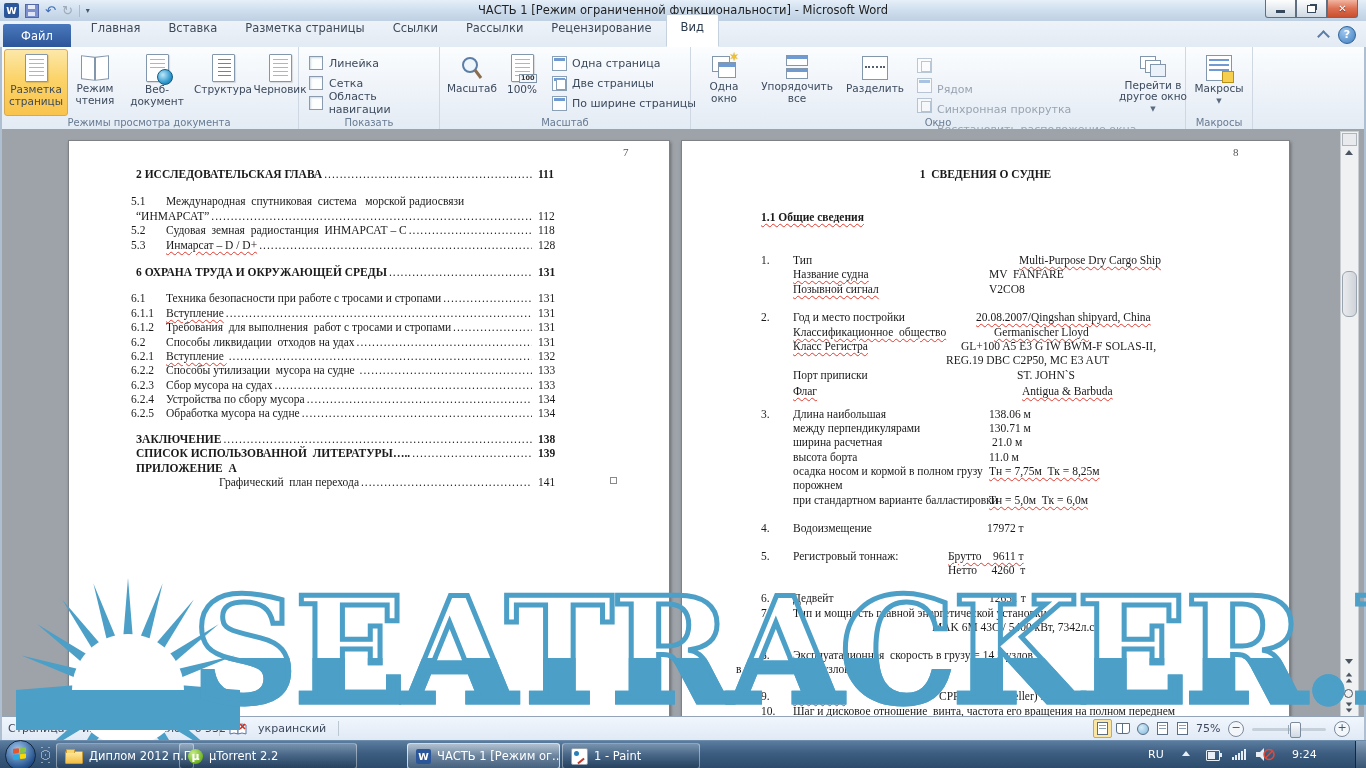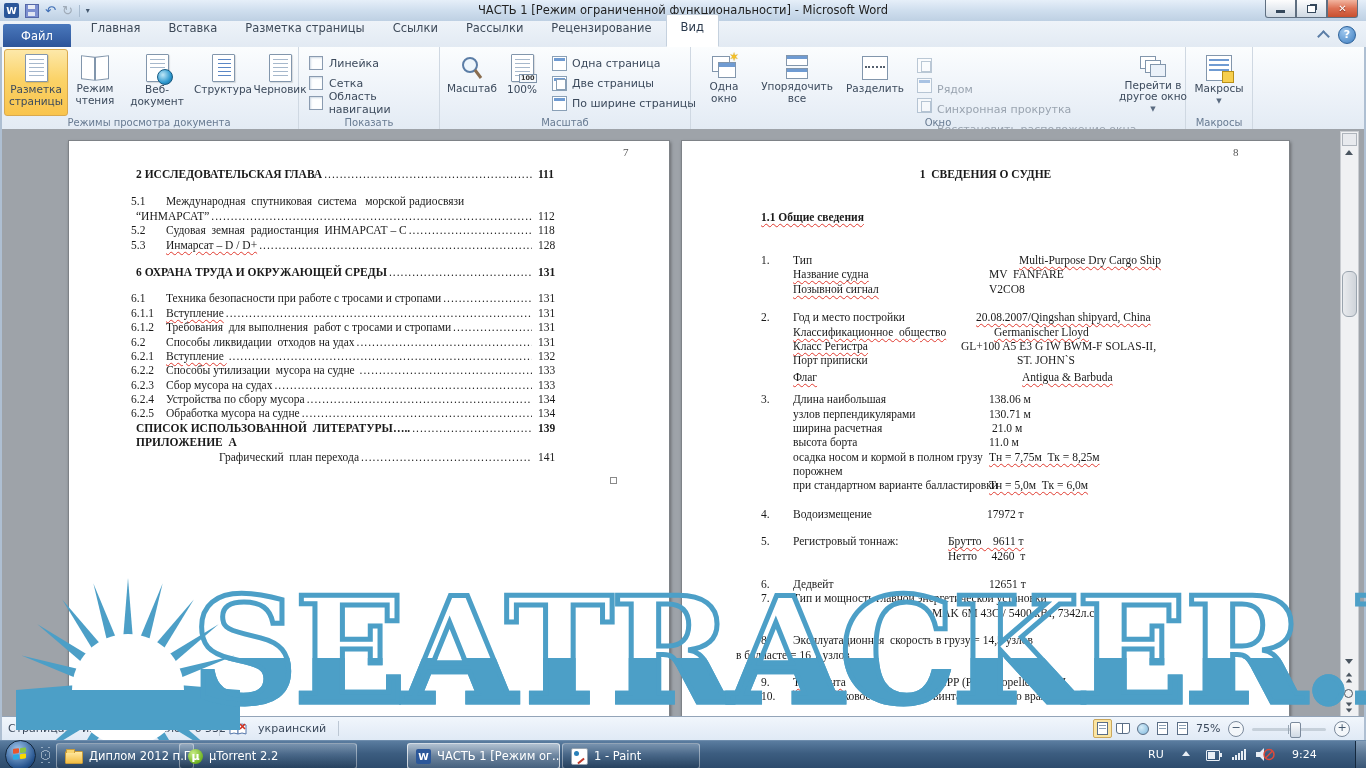--- a/index.html
+++ b/index.html
@@ -438,42 +438,44 @@
           <div class="trow h1" style="margin-top: 13px;"><span class="tt">6 ОХРАНА ТРУДА И ОКРУЖАЮЩЕЙ СРЕДЫ</span><span class="lead"></span><span class="tpg">131</span></div>
           <div class="trow item" style="margin-top: 12px;"><span class="tnum">6.1</span><span class="tt">Техника безопасности при работе с тросами и стропами</span><span class="lead"></span><span class="tpg">131</span></div>
           <div class="trow item"><span class="tnum">6.1.1</span><span class="tt sq">Вступление</span><span class="lead"></span><span class="tpg">131</span></div>
           <div class="trow item"><span class="tnum">6.1.2</span><span class="tt">Требования  для выполнения  работ с тросами и стропами</span><span class="lead"></span><span class="tpg">131</span></div>
           <div class="trow item"><span class="tnum">6.2</span><span class="tt">Способы ликвидации  отходов на удах</span><span class="lead"></span><span class="tpg">131</span></div>
           <div class="trow item"><span class="tnum">6.2.1</span><span class="tt sq">Вступление </span><span class="lead"></span><span class="tpg">132</span></div>
           <div class="trow item"><span class="tnum">6.2.2</span><span class="tt">Способы утилизации  мусора на судне </span><span class="lead"></span><span class="tpg">133</span></div>
           <div class="trow item"><span class="tnum">6.2.3</span><span class="tt">Сбор мусора на судах</span><span class="lead"></span><span class="tpg">133</span></div>
           <div class="trow item"><span class="tnum">6.2.4</span><span class="tt">Устройства по сбору мусора</span><span class="lead"></span><span class="tpg">134</span></div>
           <div class="trow item"><span class="tnum">6.2.5</span><span class="tt">Обработка мусора на судне</span><span class="lead"></span><span class="tpg">134</span></div>
+          <div class="trow h2" style="margin-top: 11px;"><span class="tt">ЗАКЛЮЧЕНИЕ</span><span class="lead"></span><span class="tpg">138</span></div>
           <div class="trow h2"><span class="tt">СПИСОК ИСПОЛЬЗОВАННОЙ  ЛИТЕРАТУРЫ…..</span><span class="lead"></span><span class="tpg">139</span></div>
           <div class="trow h2"><span class="tt">ПРИЛОЖЕНИЕ  А</span><span class="lead nd"></span><span class="tpg"></span></div>
           <div class="trow sub"><span class="tt">Графический  план перехода</span><span class="lead"></span><span class="tpg">141</span></div>
         </div>
       <div class="eol-sq"></div>
     </div>
 
     <div class="page page-r">
       <div class="pgnum" style="left:551px;">8</div>
       <div class="rp-title">1  СВЕДЕНИЯ О СУДНЕ</div>
       <div class="rp-sub sq">1.1 Общие сведения</div>
       <div class="info">
           <div class="irow"><span class="in">1.</span><span class="ilab" style="left: 111px;">Тип</span><span class="ival sq" style="left: 307px; margin-left: 30px;">Multi-Purpose Dry Cargo Ship</span></div>
           <div class="irow"><span class="ilab sq" style="left: 111px;">Название судна</span><span class="ival" style="left: 307px;">MV  FANFARE</span></div>
           <div class="irow"><span class="ilab sq" style="left: 111px;">Позывной сигнал</span><span class="ival" style="left: 307px;">V2CO8</span></div>
           <div class="irow" style="margin-top: 14px;"><span class="in">2.</span><span class="ilab" style="left: 111px;">Год и место постройки</span><span class="ival sq" style="left: 294px;">20.08.2007/Qingshan shipyard, China</span></div>
           <div class="irow"><span class="ilab sq" style="left: 111px;">Классификационное  общество</span><span class="ival sq" style="left: 312px;">Germanischer Lloyd</span></div>
           <div class="irow"><span class="ilab sq" style="left: 111px;">Класс Регистра</span><span class="ival" style="left: 279px;">GL+100 A5 E3 G IW BWM-F SOLAS-II,</span></div>
+          <div class="irow"><span class="ival" style="left: 264px;">REG.19 DBC C2P50, MC E3 AUT</span></div>
           <div class="irow"><span class="ilab" style="left: 111px;">Порт приписки</span><span class="ival" style="left: 335px;">ST. JOHN`S</span></div>
           <div class="irow" style="margin-top: 2px;"><span class="ilab sq" style="left: 111px;">Флаг</span><span class="ival sq" style="left: 340px;">Antigua &amp; Barbuda</span></div>
           <div class="irow" style="margin-top: 8px;"><span class="in">3.</span><span class="ilab" style="left: 111px;">Длина наибольшая</span><span class="ival" style="left: 307px;">138.06 м</span></div>
-          <div class="irow"><span class="ilab" style="left: 111px;">узлов перпендикулярами</span><span class="ival" style="left: 307px;">130.71 м</span></div>
+          <div class="irow"><span class="ilab" style="left: 111px;">между перпендикулярами</span><span class="ival" style="left: 307px;">130.71 м</span></div>
           <div class="irow"><span class="ilab" style="left: 111px;">ширина расчетная</span><span class="ival" style="left: 307px;"> 21.0 м</span></div>
           <div class="irow"><span class="ilab" style="left: 111px;">высота борта</span><span class="ival" style="left: 307px;">11.0 м</span></div>
           <div class="irow"><span class="ilab" style="left: 111px;">осадка носом и кормой в полном грузу</span><span class="ival sq" style="left: 307px;">Тн = 7,75м  Тк = 8,25м</span></div>
           <div class="irow"><span class="ilab" style="left: 111px;">порожнем</span></div>
           <div class="irow"><span class="ilab" style="left: 111px;">при стандартном варианте балластировки</span><span class="ival sq" style="left: 307px;">Тн = 5,0м  Тк = 6,0м</span></div>
           <div class="irow" style="margin-top: 14px;"><span class="in">4.</span><span class="ilab" style="left: 111px;">Водоизмещение</span><span class="ival" style="left: 302px;"> 17972 т</span></div>
           <div class="irow" style="margin-top: 13px;"><span class="in">5.</span><span class="ilab" style="left: 111px;">Регистровый тоннаж:</span><span class="ival sq" style="left: 266px;">Брутто    9611 т</span></div>
           <div class="irow"><span class="ival" style="left: 266px;">Нетто     4260  т</span></div>
           <div class="irow" style="margin-top: 14px;"><span class="in">6.</span><span class="ilab" style="left: 111px;">Дедвейт</span><span class="ival" style="left: 307px;">12651 т</span></div>
           <div class="irow"><span class="in">7.</span><span class="ilab" style="left: 111px;">Тип и мощность главной энергетической установки</span></div>

